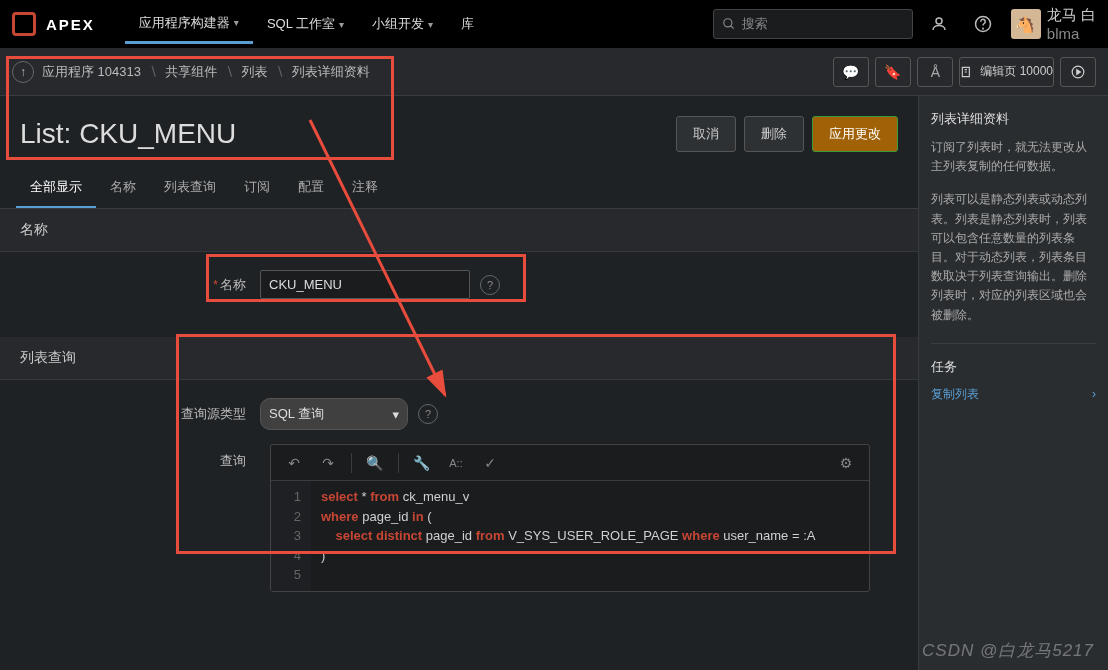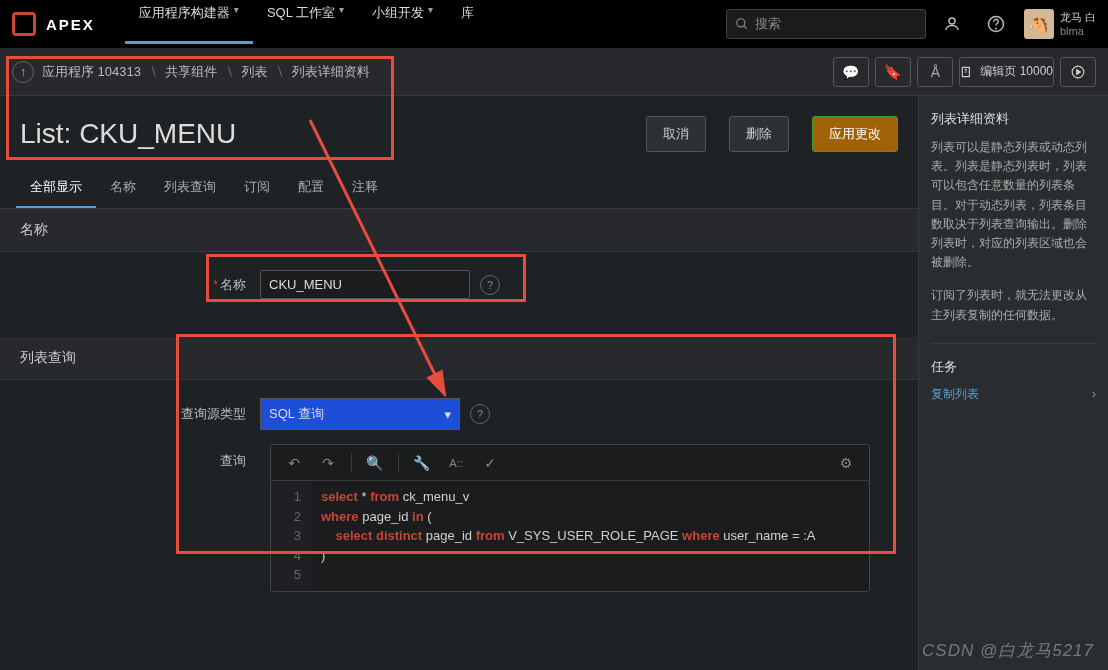--- a/index.html
+++ b/index.html
@@ -1,61 +1,61 @@
 <!DOCTYPE html>
 <html><head>
 <meta charset="utf-8">
 <style>
 * { margin: 0; padding: 0; box-sizing: border-box; font-family: -apple-system, "Segoe UI", Arial, sans-serif; }
 body { background: #1f2225; color: #d0d0d0; width: 1108px; height: 670px; overflow: hidden; position: relative; }
 .topbar { height: 48px; background: #000; display: flex; align-items: center; padding: 0 12px; }
 .logo-ring { width: 24px; height: 24px; border: 3px solid #c74634; border-radius: 4px; margin-right: 10px; }
 .logo-text { color: #fff; font-weight: 600; letter-spacing: 2px; font-size: 15px; margin-right: 30px; }
-.nav-item { color: #ddd; font-size: 13px; padding: 0 14px; height: 40px; display: flex; align-items: flex-start; cursor: pointer; }
+.nav-item { color: #ddd; font-size: 13px; padding: 0 14px; height: 40px; display: flex; align-items: center; cursor: pointer; }
 .nav-item.active { border-bottom: 3px solid #5a9fd4; }
 .chev { margin-left: 4px; font-size: 10px; opacity: .7; }
 .search-box { margin-left: auto; background: #1a1c1e; border: 1px solid #444; border-radius: 3px; height: 30px; width: 200px; display: flex; align-items: center; padding: 0 8px; color: #888; font-size: 13px; }
 .search-box svg { margin-right: 6px; }
 .top-icon { width: 36px; height: 36px; display: flex; align-items: center; justify-content: center; margin-left: 8px; cursor: pointer; color: #bbb; }
 .user-box { display: flex; align-items: center; margin-left: 10px; }
 .avatar { width: 30px; height: 30px; background: #d4b896; border-radius: 3px; margin-right: 6px; display:flex; align-items:center; justify-content:center; font-size:16px; }
-.user-info { font-size: 11px; line-height: 1.3; color: #ccc; }
+.user-info { font-size: 15px; line-height: 1.3; color: #ccc; }
 .user-info .u2 { color: #888; }
 
 .subheader { height: 48px; background: #27292c; border-bottom: 1px solid #3a3d40; display: flex; align-items: center; padding: 0 12px; }
 .breadcrumb { display: flex; align-items: center; font-size: 13px; color: #bbb; }
 .bc-up { width: 22px; height: 22px; border: 1px solid #666; border-radius: 50%; display: flex; align-items: center; justify-content: center; margin-right: 8px; font-size: 12px; }
 .bc-sep { margin: 0 8px; color: #666; }
 .sub-actions { margin-left: auto; display: flex; align-items: center; gap: 6px; }
 .icon-btn { width: 36px; height: 30px; border: 1px solid #555; border-radius: 3px; display: flex; align-items: center; justify-content: center; cursor: pointer; color: #aaa; font-size: 14px; }
 .edit-page-btn { border: 1px solid #555; border-radius: 3px; height: 30px; padding: 0 0; display: flex; align-items: center; font-size: 12px; color: #ccc; cursor: pointer; }
 .play-btn { width: 36px; height: 30px; border: 1px solid #555; border-radius: 3px; display: flex; align-items: center; justify-content: center; cursor: pointer; }
 
 .main-wrap { display: flex; height: calc(670px - 48px - 48px); }
 .main-left { flex: 1; overflow: auto; }
 .main-right { width: 190px; background: #2a2d30; border-left: 1px solid #3a3d40; padding: 14px 12px; font-size: 12px; }
 
 .title-row { padding: 20px 20px 16px; display: flex; align-items: center; }
 .page-title { font-size: 28px; color: #ddd; }
 .title-actions { margin-left: auto; display: flex; gap: 8px; }
-.btn { padding: 8px 16px; border-radius: 3px; font-size: 13px; cursor: pointer; border: 1px solid #555; background: #2e3134; color: #ccc; margin-left: 15px; }
+.btn { padding: 8px 16px; border-radius: 3px; font-size: 13px; cursor: pointer; border: 1px solid #555; background: #2e3134; color: #ccc; }
 .btn.primary { background: #a16207; border-color: #3a9a3a; color: #fff; }
 
 .tabs { display: flex; border-bottom: 1px solid #3a3d40; padding: 0 16px; }
 .tab { padding: 10px 14px; font-size: 13px; color: #aaa; cursor: pointer; }
 .tab.active { color: #fff; border-bottom: 2px solid #5a9fd4; }
 
 .section-hdr { padding: 12px 20px; font-size: 14px; color: #ccc; background: #27292c; border-bottom: 1px solid #35383b; }
 .section-body { background: #1f2225; padding: 18px 20px 24px; }
 
 .form-row { display: flex; align-items: center; margin-bottom: 14px; }
 .form-label { width: 240px; text-align: right; padding-right: 14px; font-size: 13px; color: #bbb; }
 .req { color: #c74634; margin-right: 2px; }
 .text-input { background: #1a1c1e; border: 1px solid #555; color: #ddd; padding: 6px 8px; font-size: 13px; width: 210px; border-radius: 2px; }
-.select-input { background: #1d4ed8; border: 1px solid #555; color: #ddd; padding: 6px 8px; font-size: 13px; width: 200px; border-radius: 0; display: flex; justify-content: space-between; align-items: center; }
+.select-input { background: #404040; border: 1px solid #555; color: #ddd; padding: 6px 8px; font-size: 13px; width: 148px; border-radius: 10px; display: flex; justify-content: space-between; align-items: center; }
 .help-ico { margin-left: 10px; width: 20px; height: 20px; border: 1px solid #666; border-radius: 50%; display: flex; align-items: center; justify-content: center; font-size: 11px; color: #888; cursor: pointer; }
 
 .code-box { border: 1px solid #444; border-radius: 3px; margin-left: 10px; width: 600px; background: #1a1c1e; }
 .code-toolbar { height: 36px; border-bottom: 1px solid #3a3d40; display: flex; align-items: center; padding: 0 8px; gap: 4px; }
 .ct-btn { width: 30px; height: 26px; display: flex; align-items: center; justify-content: center; color: #888; cursor: pointer; font-size: 14px; border-radius: 2px; }
 .ct-sep { width: 1px; height: 20px; background: #3a3d40; margin: 0 4px; }
 .code-area { display: flex; font-family: 'Courier New', monospace; font-size: 13px; min-height: 110px; }
 .gutter { width: 40px; text-align: right; padding: 6px 10px 6px 0; color: #666; background: #1e2023; line-height: 1.5; }
 .code-lines { padding: 6px 10px; line-height: 1.5; flex: 1; }
 .code-lines .ln { white-space: pre; }
@@ -220,22 +220,22 @@
                 <div class="ln">&nbsp;</div>
               </div>
           </div>
         </div>
       </div>
     </div>
   </div>
 
   <div class="main-right">
     <div class="right-title">列表详细资料</div>
+    <div class="right-desc">订阅了列表时，就无法更改从主列表复制的任何数据。</div>
     <div class="right-desc">列表可以是静态列表或动态列表。列表是静态列表时，列表可以包含任意数量的列表条目。对于动态列表，列表条目数取决于列表查询输出。删除列表时，对应的列表区域也会被删除。</div>
-    <div class="right-desc">订阅了列表时，就无法更改从主列表复制的任何数据。</div>
     <div class="right-sec-hdr">任务</div>
     <div class="task-link">
       <span>复制列表</span>
       <span>›</span>
     </div>
   </div>
 </div>
 
 <div class="red-box" style="left:6px; top:56px; width:388px; height:104px;"></div>
 <div class="red-box" style="left:206px; top:254px; width:320px; height:48px;"></div>

